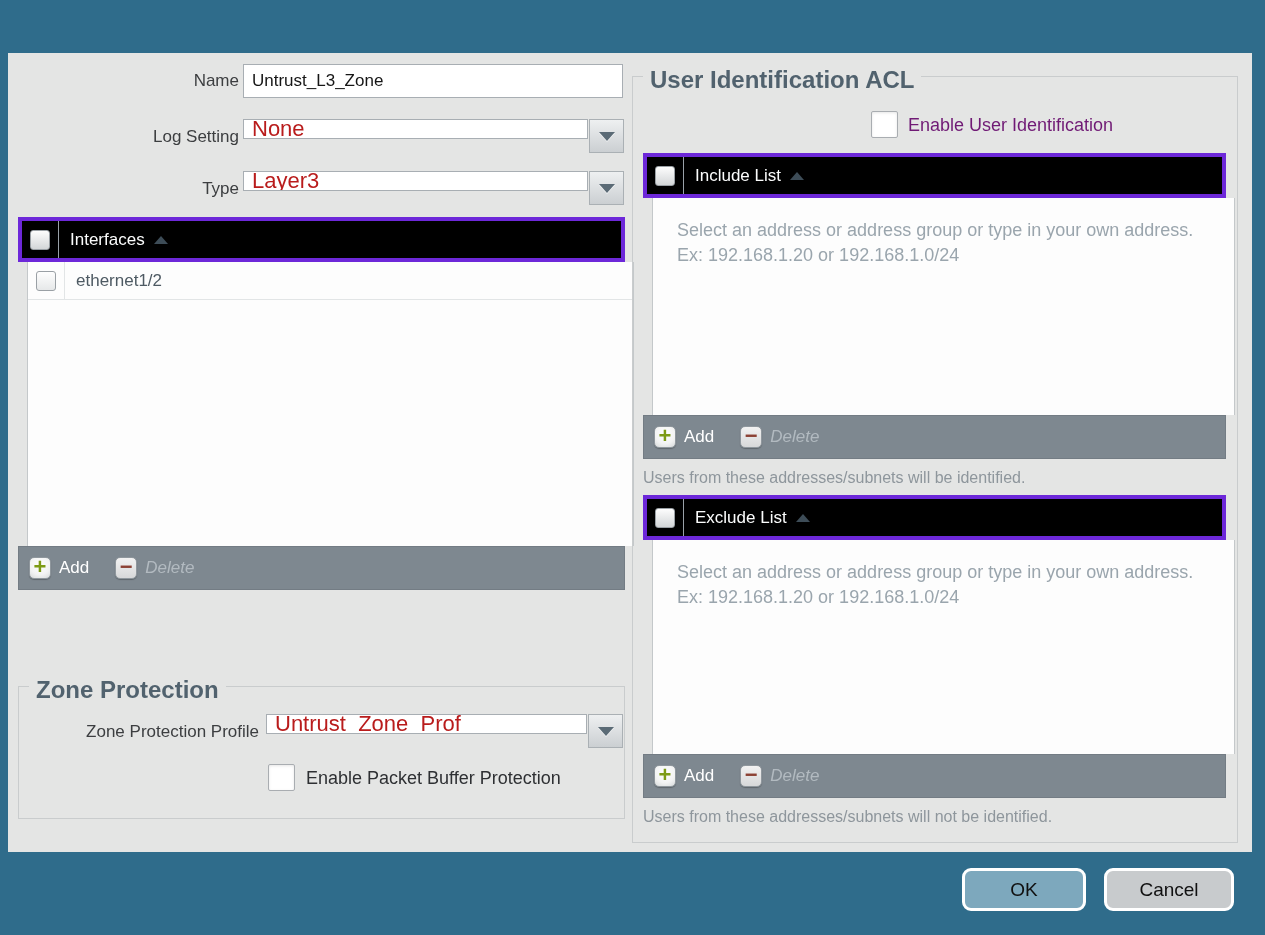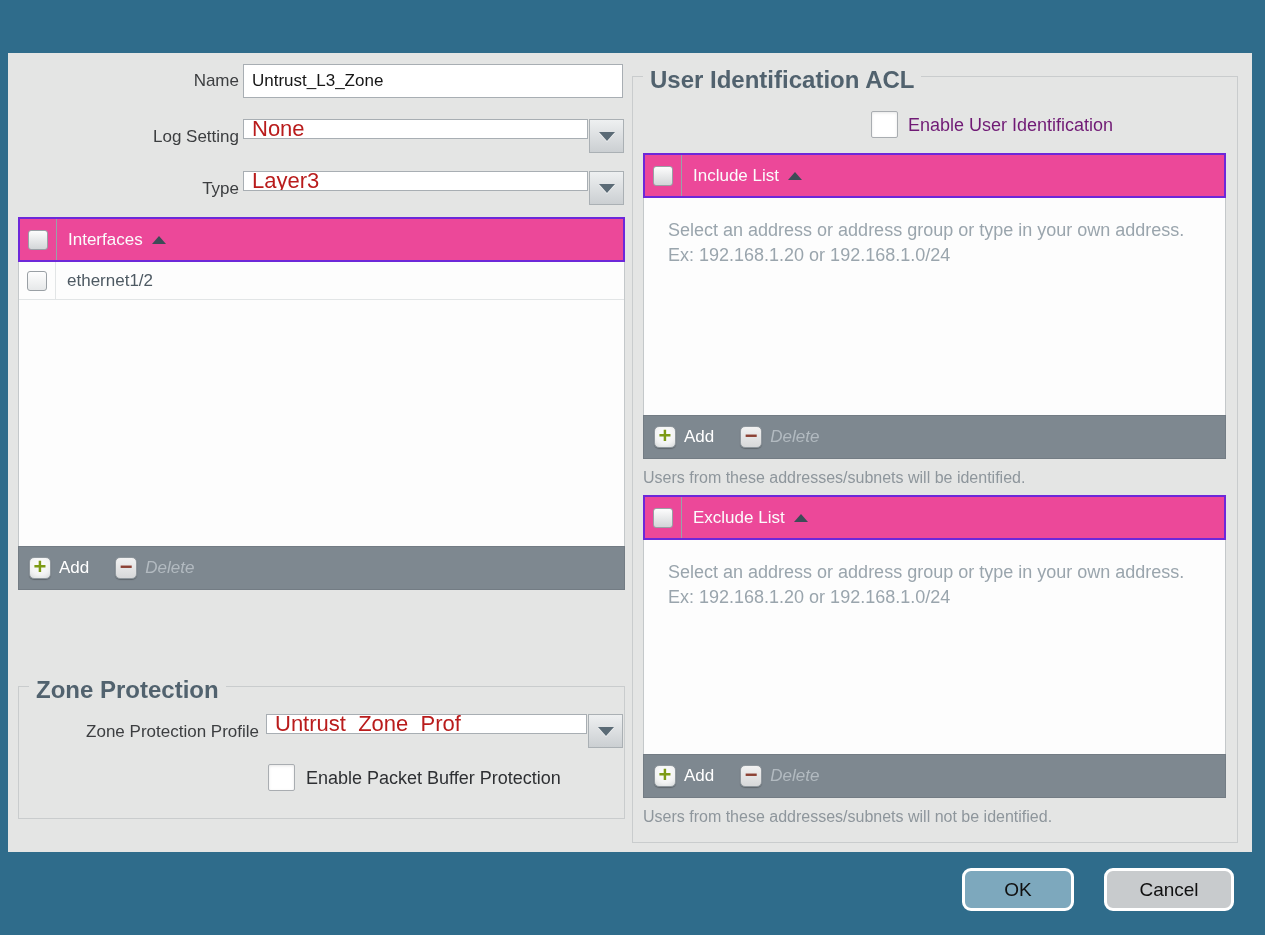--- a/index.html
+++ b/index.html
@@ -22,24 +22,24 @@
   .frm-label{position:absolute;width:228px;text-align:right;font-size:17px;color:#3c3e40;}
   .txt{position:absolute;height:34px;border:1px solid #a8aeb3;background:#fff;font-size:17px;color:#161616;padding:0 8px;outline:none;}
   .combo{position:absolute;height:34px;display:flex;}
   .combo input{flex:1;height:20px;border:1px solid #a8aeb3;background:#fff;font-size:22px;color:#b91c1c;padding:0 8px;outline:none;min-width:0;}
   .combo .dd-btn{width:35px;height:34px;margin-left:1px;border:1px solid #aab0b4;
         background:linear-gradient(#eef0f1,#cbcfd2);display:flex;align-items:center;justify-content:center;cursor:pointer;}
   .tri-down{width:0;height:0;border-left:8px solid transparent;border-right:8px solid transparent;border-top:9px solid #5b6b76;filter:drop-shadow(0 1px 0 rgba(255,255,255,.7));}
   .tri-up{width:0;height:0;border-left:7px solid transparent;border-right:7px solid transparent;border-bottom:8px solid #3d4c57;margin-left:9px;}
 
   
-  .tbl-header{position:absolute;height:45px;background:#ec4899;border:2px solid #6d28d9;display:flex;align-items:center;}
+  .tbl-header{position:absolute;height:45px;background:#000000;border:4px solid #6d28d9;display:flex;align-items:center;}
   .cb-col{width:37px;height:100%;display:flex;align-items:center;justify-content:center;border-right:1px solid #99a1a8;}
   .hdr-label{color:#fbfcfc;font-size:17px;margin-left:11px;}
-  .tbl-body{position:absolute;background:#fdfdfd;border-left:1px solid #c4c8ca;border-right:1px solid #c4c8ca;}
+  .tbl-body{position:absolute;background:#fdfdfd;border-left:1px solid #c4c8ca;border-right:1px solid #c4c8ca;margin-left:9px;}
   .tbl-row{height:38px;border-bottom:1px solid #e2e5e6;display:flex;align-items:center;}
   .row-label{font-size:17px;color:#4e5a63;margin-left:11px;}
   .bar{position:absolute;height:44px;background:#7e8890;border:1px solid #737c84;display:flex;align-items:center;padding-left:10px;}
   .bar .btn{display:flex;align-items:center;cursor:pointer;margin-right:26px;}
   .icon-sq{width:22px;height:22px;border-radius:5px;border:1px solid #8f979d;display:flex;align-items:center;justify-content:center;
            background:radial-gradient(circle at 50% 35%,#ffffff 0%,#f2f3f3 60%,#d7dadb 100%);box-shadow:0 1px 1px rgba(0,0,0,.25);}
   .icon-sq.add span{color:#7d9b16;font-size:22px;font-weight:bold;line-height:18px;margin-top:-2px;}
   .icon-sq.del{background:linear-gradient(#f2f2f2,#d7d8d9);}
   .icon-sq.del span{color:#8c4134;font-size:22px;font-weight:bold;line-height:16px;margin-top:-3px;}
   .bar .lbl{font-size:17px;margin-left:8px;}
@@ -52,21 +52,21 @@
 
   
   .group{position:absolute;border:1px solid #c9cccd;}
   .group-legend{position:absolute;top:-11px;left:10px;background:#e4e5e4;padding:0 7px;font-size:24px;font-weight:bold;color:#51626e;}
 
   .placeholder{position:absolute;font-size:18px;color:#9aa5ad;line-height:1.38;}
   .helper{position:absolute;font-size:16px;color:#8e969c;}
 
   
   .footer-btn{position:absolute;top:868px;height:43px;border:3px solid #ffffff;border-radius:9px;font-size:19px;color:#101010;cursor:pointer;}
-  .btn-ok{left:962px;width:112px;background:#7da8bd;}
+  .btn-ok{left:962px;width:124px;background:#7da8bd;}
   .btn-cancel{left:1104px;width:130px;background:#c8cbcd;}
 </style>
 </head>
 <body>
 
 <div class="page">
 
 
   <div class="content">
 

